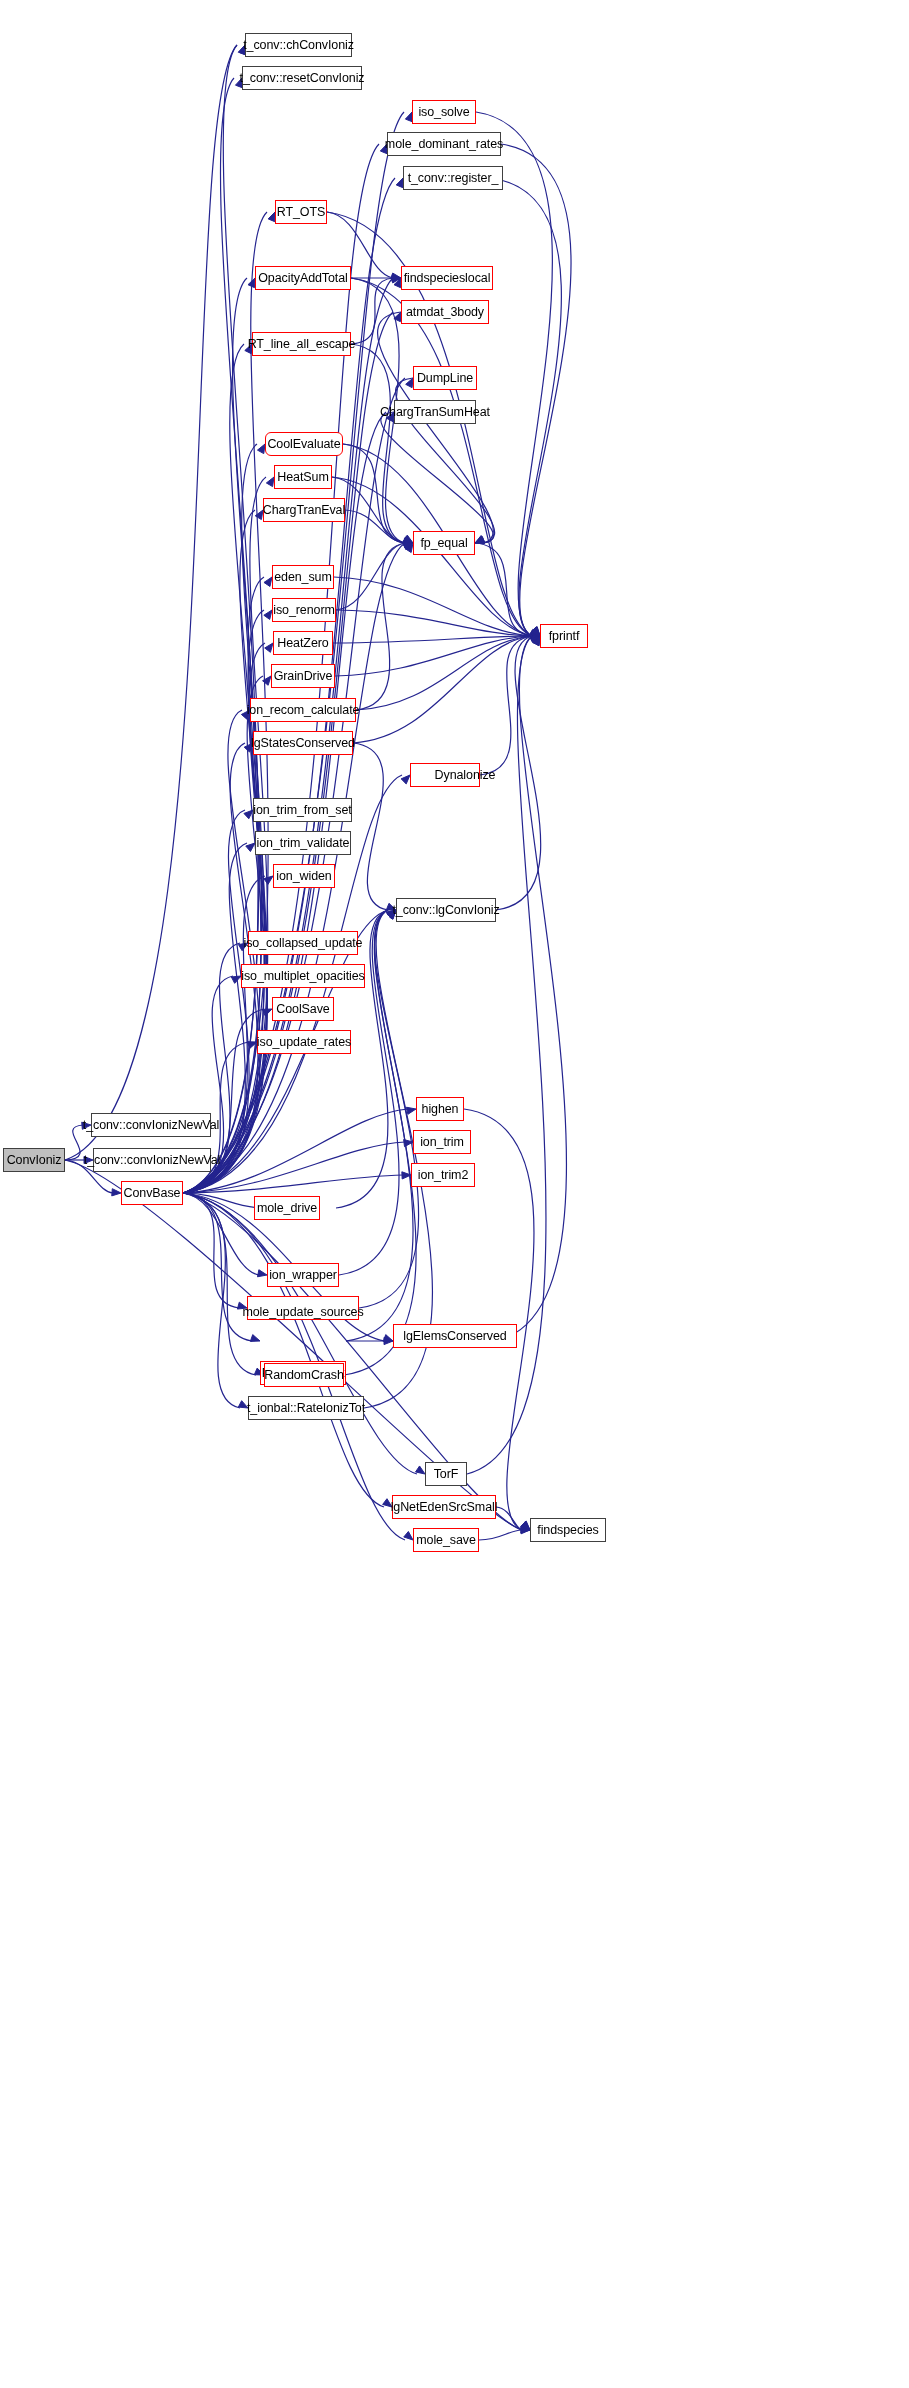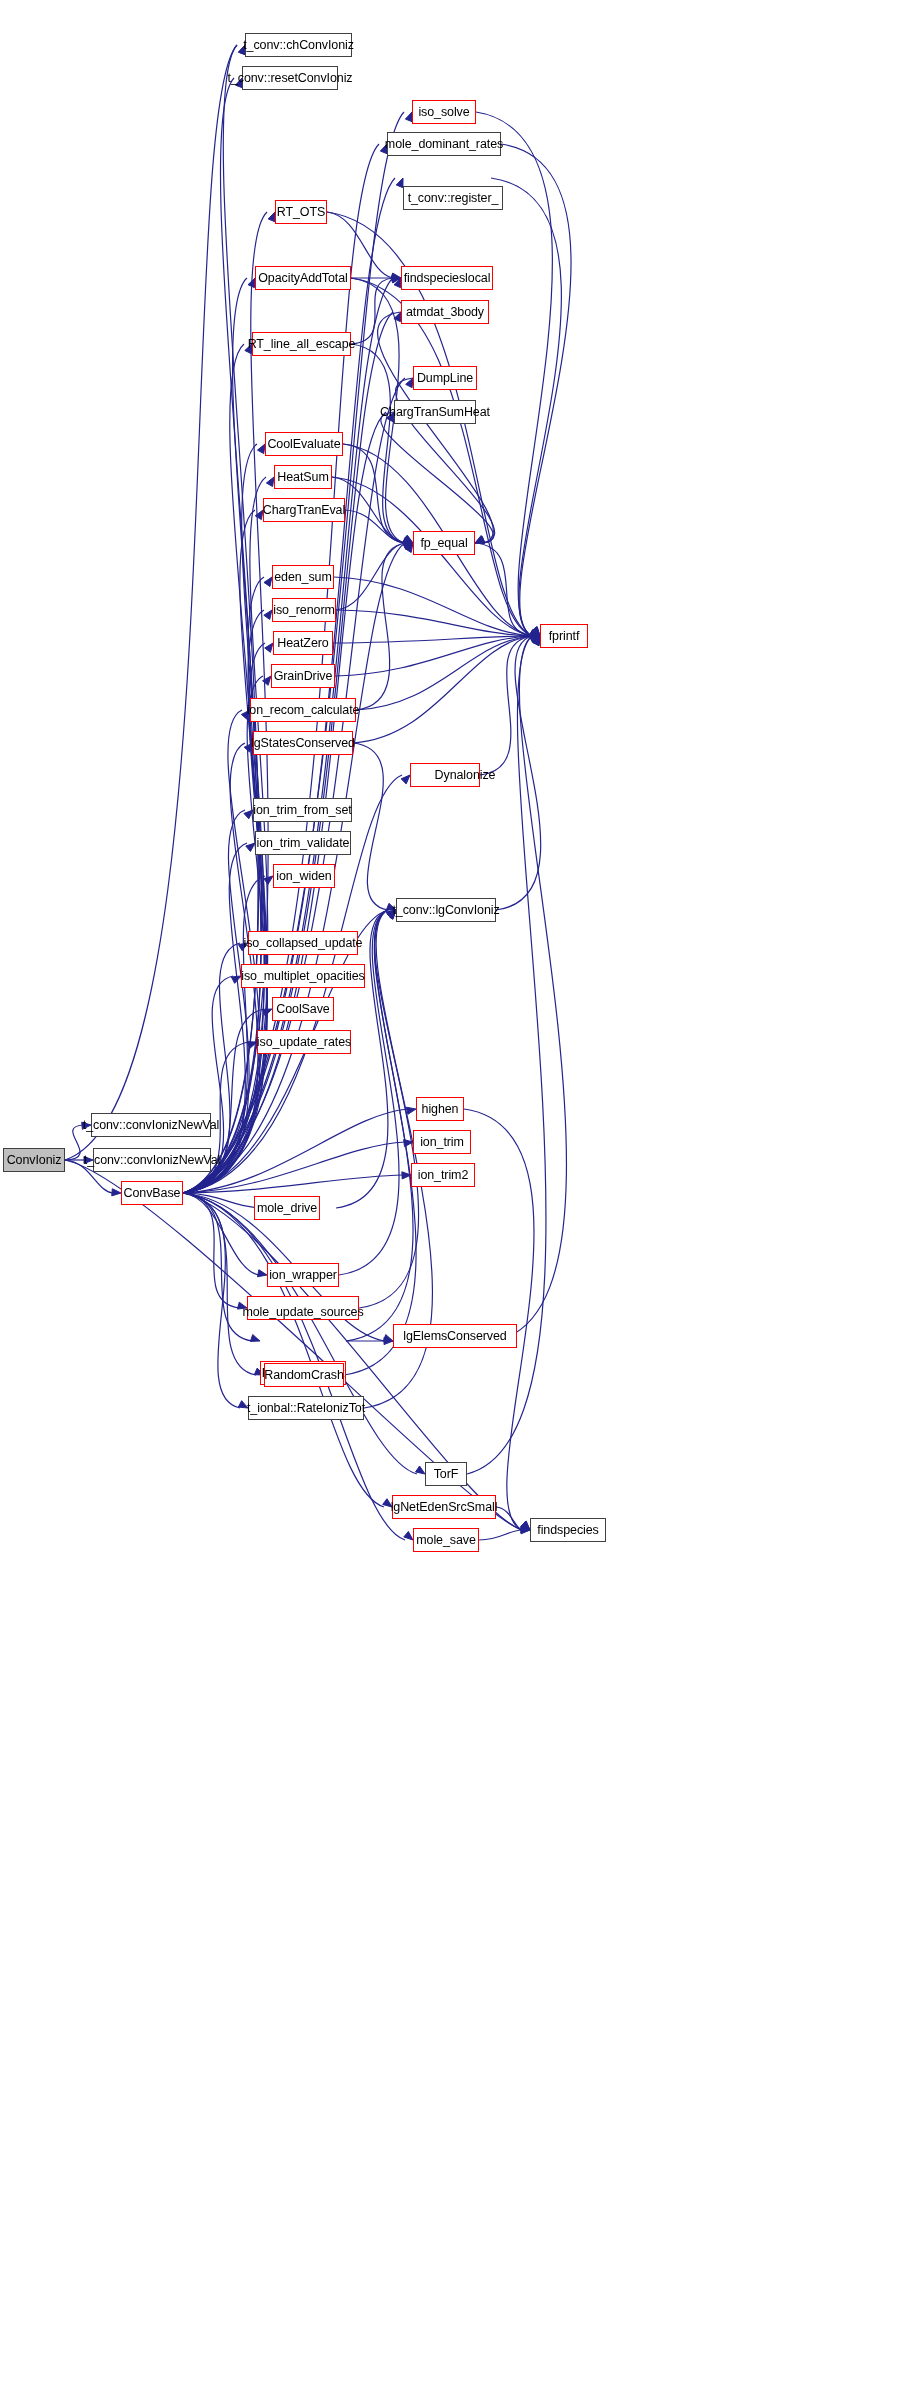--- a/index.html
+++ b/index.html
@@ -216,30 +216,30 @@
       </div>
       <div class="node plain" style="left: 93px; top: 1148px; width: 118px;">
         <span>t_conv::convIonizNewVal</span>
       </div>
       <div class="node red" style="left: 121px; top: 1181px; width: 62px;">
         <span>ConvBase</span>
       </div>
       <div class="node plain" style="left: 245px; top: 33px; width: 107px;">
         <span>t_conv::chConvIoniz</span>
       </div>
-      <div class="node plain" style="left: 242px; top: 66px; width: 96px;">
+      <div class="node plain" style="left: 242px; top: 66px; width: 120px;">
         <span>t_conv::resetConvIoniz</span>
       </div>
       <div class="node red" style="left: 412px; top: 100px; width: 64px;">
         <span>iso_solve</span>
       </div>
       <div class="node plain" style="left: 387px; top: 132px; width: 114px;">
         <span>mole_dominant_rates</span>
       </div>
-      <div class="node plain" style="left: 403px; top: 166px; width: 100px; margin-top: 20px;">
+      <div class="node plain" style="left: 403px; top: 166px; width: 100px;">
         <span>t_conv::register_</span>
       </div>
       <div class="node red" style="left: 275px; top: 200px; width: 52px;">
         <span>RT_OTS</span>
       </div>
       <div class="node red" style="left: 401px; top: 266px; width: 92px;">
         <span>findspecieslocal</span>
       </div>
       <div class="node red" style="left: 255px; top: 266px; width: 96px;">
         <span>OpacityAddTotal</span>
@@ -249,21 +249,21 @@
       </div>
       <div class="node red" style="left: 252px; top: 332px; width: 99px;">
         <span>RT_line_all_escape</span>
       </div>
       <div class="node red" style="left: 413px; top: 366px; width: 64px;">
         <span>DumpLine</span>
       </div>
       <div class="node plain" style="left: 394px; top: 400px; width: 82px; text-align: center;">
         <span>ChargTranSumHeat</span>
       </div>
-      <div class="node red" style="left: 265px; top: 432px; width: 78px;">
+      <div class="node red" style="left: 265px; top: 432px; width: 78px; border-radius: 6px;">
         <span>CoolEvaluate</span>
       </div>
       <div class="node red" style="left: 274px; top: 465px; width: 58px;">
         <span>HeatSum</span>
       </div>
       <div class="node red" style="left: 263px; top: 498px; width: 82px;">
         <span>ChargTranEval</span>
       </div>
       <div class="node red" style="left: 413px; top: 531px; width: 62px;">
         <span>fp_equal</span>

